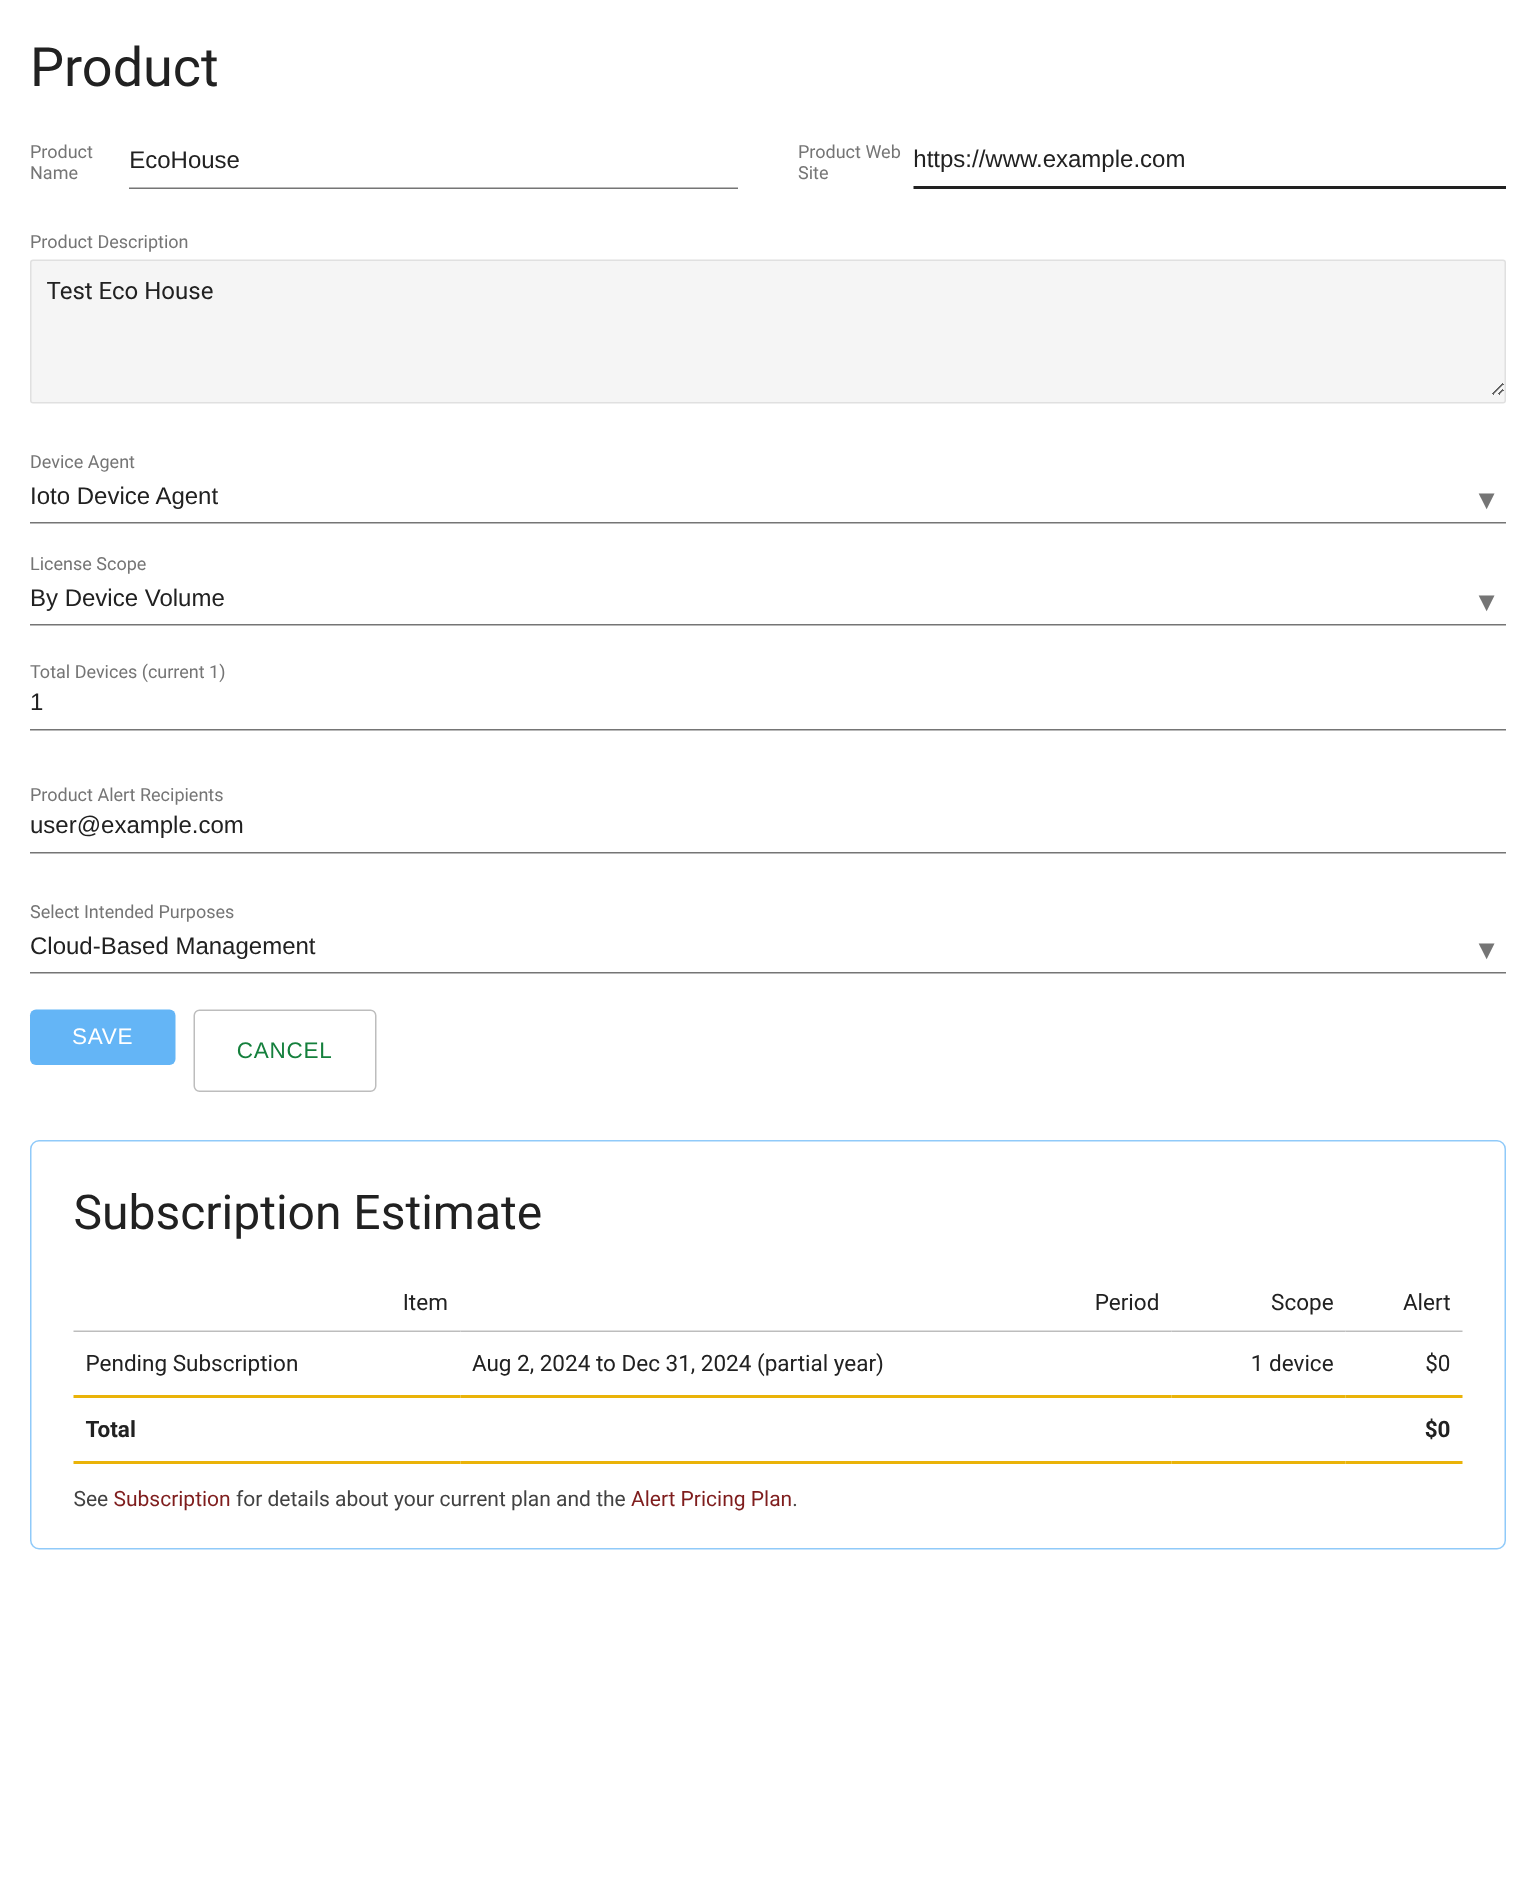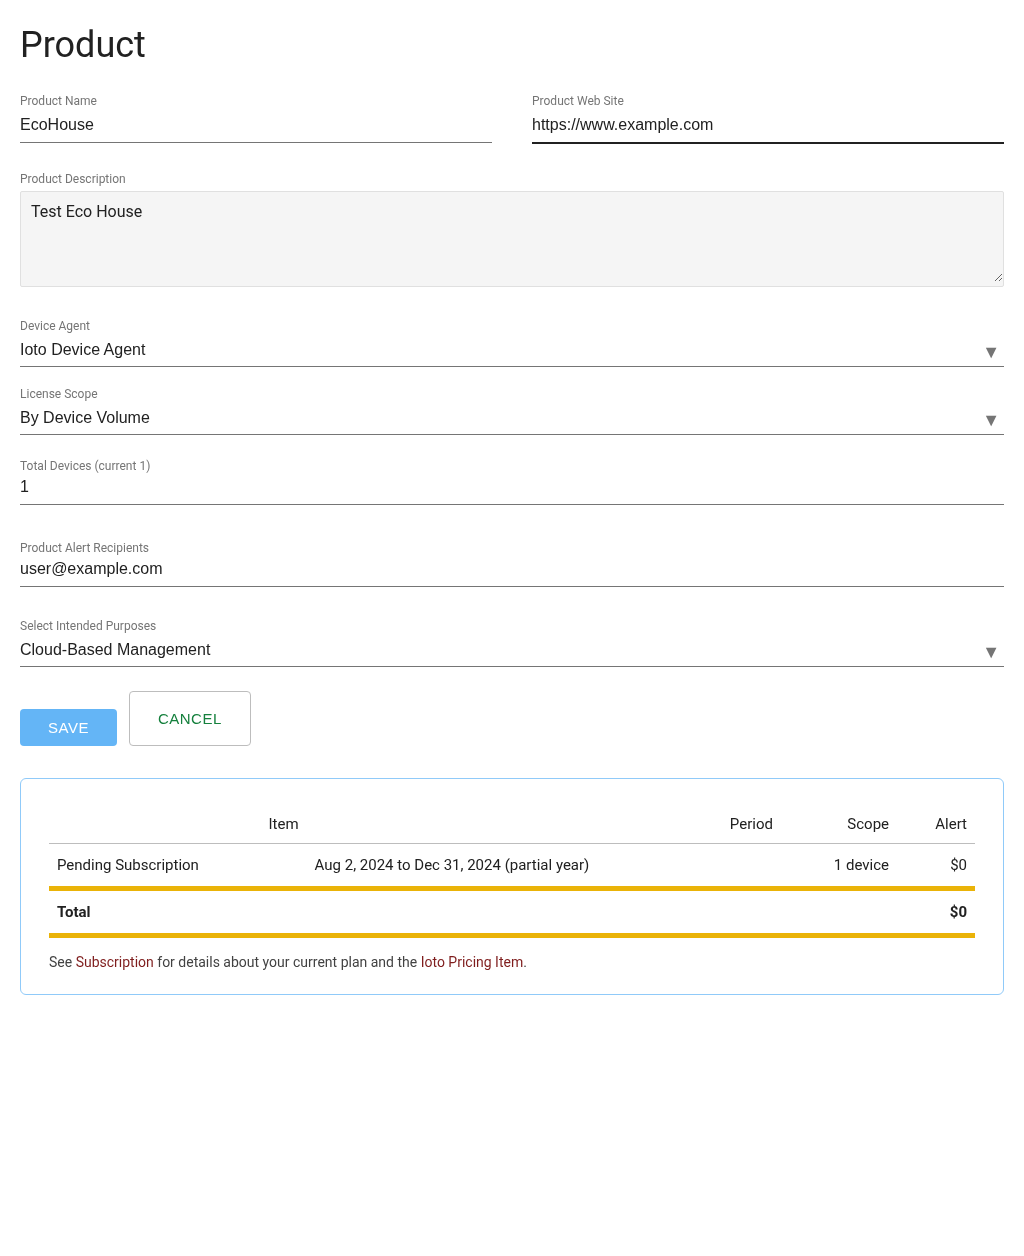--- a/index.html
+++ b/index.html
@@ -25,21 +25,22 @@
 
     .form-row {
       display: flex;
       gap: 40px;
       margin-bottom: 24px;
     }
 
     .form-field {
       flex: 1;
       display: flex;
-      flex-direction: column;
+      flex-direction: row;
+      justify-content: flex-end;
     }
 
     .field-label {
       font-size: 12px;
       color: #757575;
       margin-bottom: 4px;
     }
 
     .field-input {
       font-size: 16px;
@@ -113,21 +114,21 @@
       pointer-events: none;
       color: #757575;
       font-size: 18px;
     }
 
     .button-row {
       display: flex;
       gap: 12px;
       margin-top: 24px;
       margin-bottom: 32px;
-      align-items: flex-end;
+      align-items: flex-start;
     }
 
     .btn-save {
       background: #64b5f6;
       color: #ffffff;
       border: none;
       border-radius: 4px;
       padding: 10px 28px;
       font-size: 15px;
       font-weight: 500;
@@ -185,21 +186,21 @@
     .subscription-table td:last-child {
       text-align: right;
     }
 
     .subscription-table th:nth-child(3),
     .subscription-table td:nth-child(3) {
       text-align: right;
     }
 
     .subscription-table tbody tr {
-      border-bottom: 5px solid #eab308;
+      border-bottom: 2px solid #eab308;
     }
 
     .subscription-table td {
       padding: 12px 8px;
       color: #212121;
     }
 
     .total-row td {
       font-weight: 700;
       padding: 12px 8px;
@@ -279,20 +280,21 @@
     <span class="select-arrow">▼</span>
   </div>
 </div>
 
 <div class="button-row">
   <button class="btn-save">SAVE</button>
   <button class="btn-cancel">CANCEL</button>
 </div>
 
 <div class="subscription-card">
+  <h2 class="subscription-title">Subscription Estimate</h2>
 
   <table class="subscription-table">
     <thead>
       <tr>
         <th>Item</th>
         <th>Period</th>
         <th>Scope</th>
         <th>Alert</th>
       </tr>
     </thead>
@@ -306,15 +308,15 @@
       <tr class="total-row">
         <td>Total</td>
         <td></td>
         <td></td>
         <td>$0</td>
       </tr>
     </tbody>
   </table>
 
   <p class="footer-note">
-    <span>See </span><a href="#">Subscription</a><span> for details about your current plan and the </span><a href="#">Ioto Pricing Item</a><span>.</span>
+    <span>See </span><a href="#">Subscription</a><span> for details about your current plan and the </span><a href="#">Alert Pricing Plan</a><span>.</span>
   </p>
 </div>
 
 </body></html>

